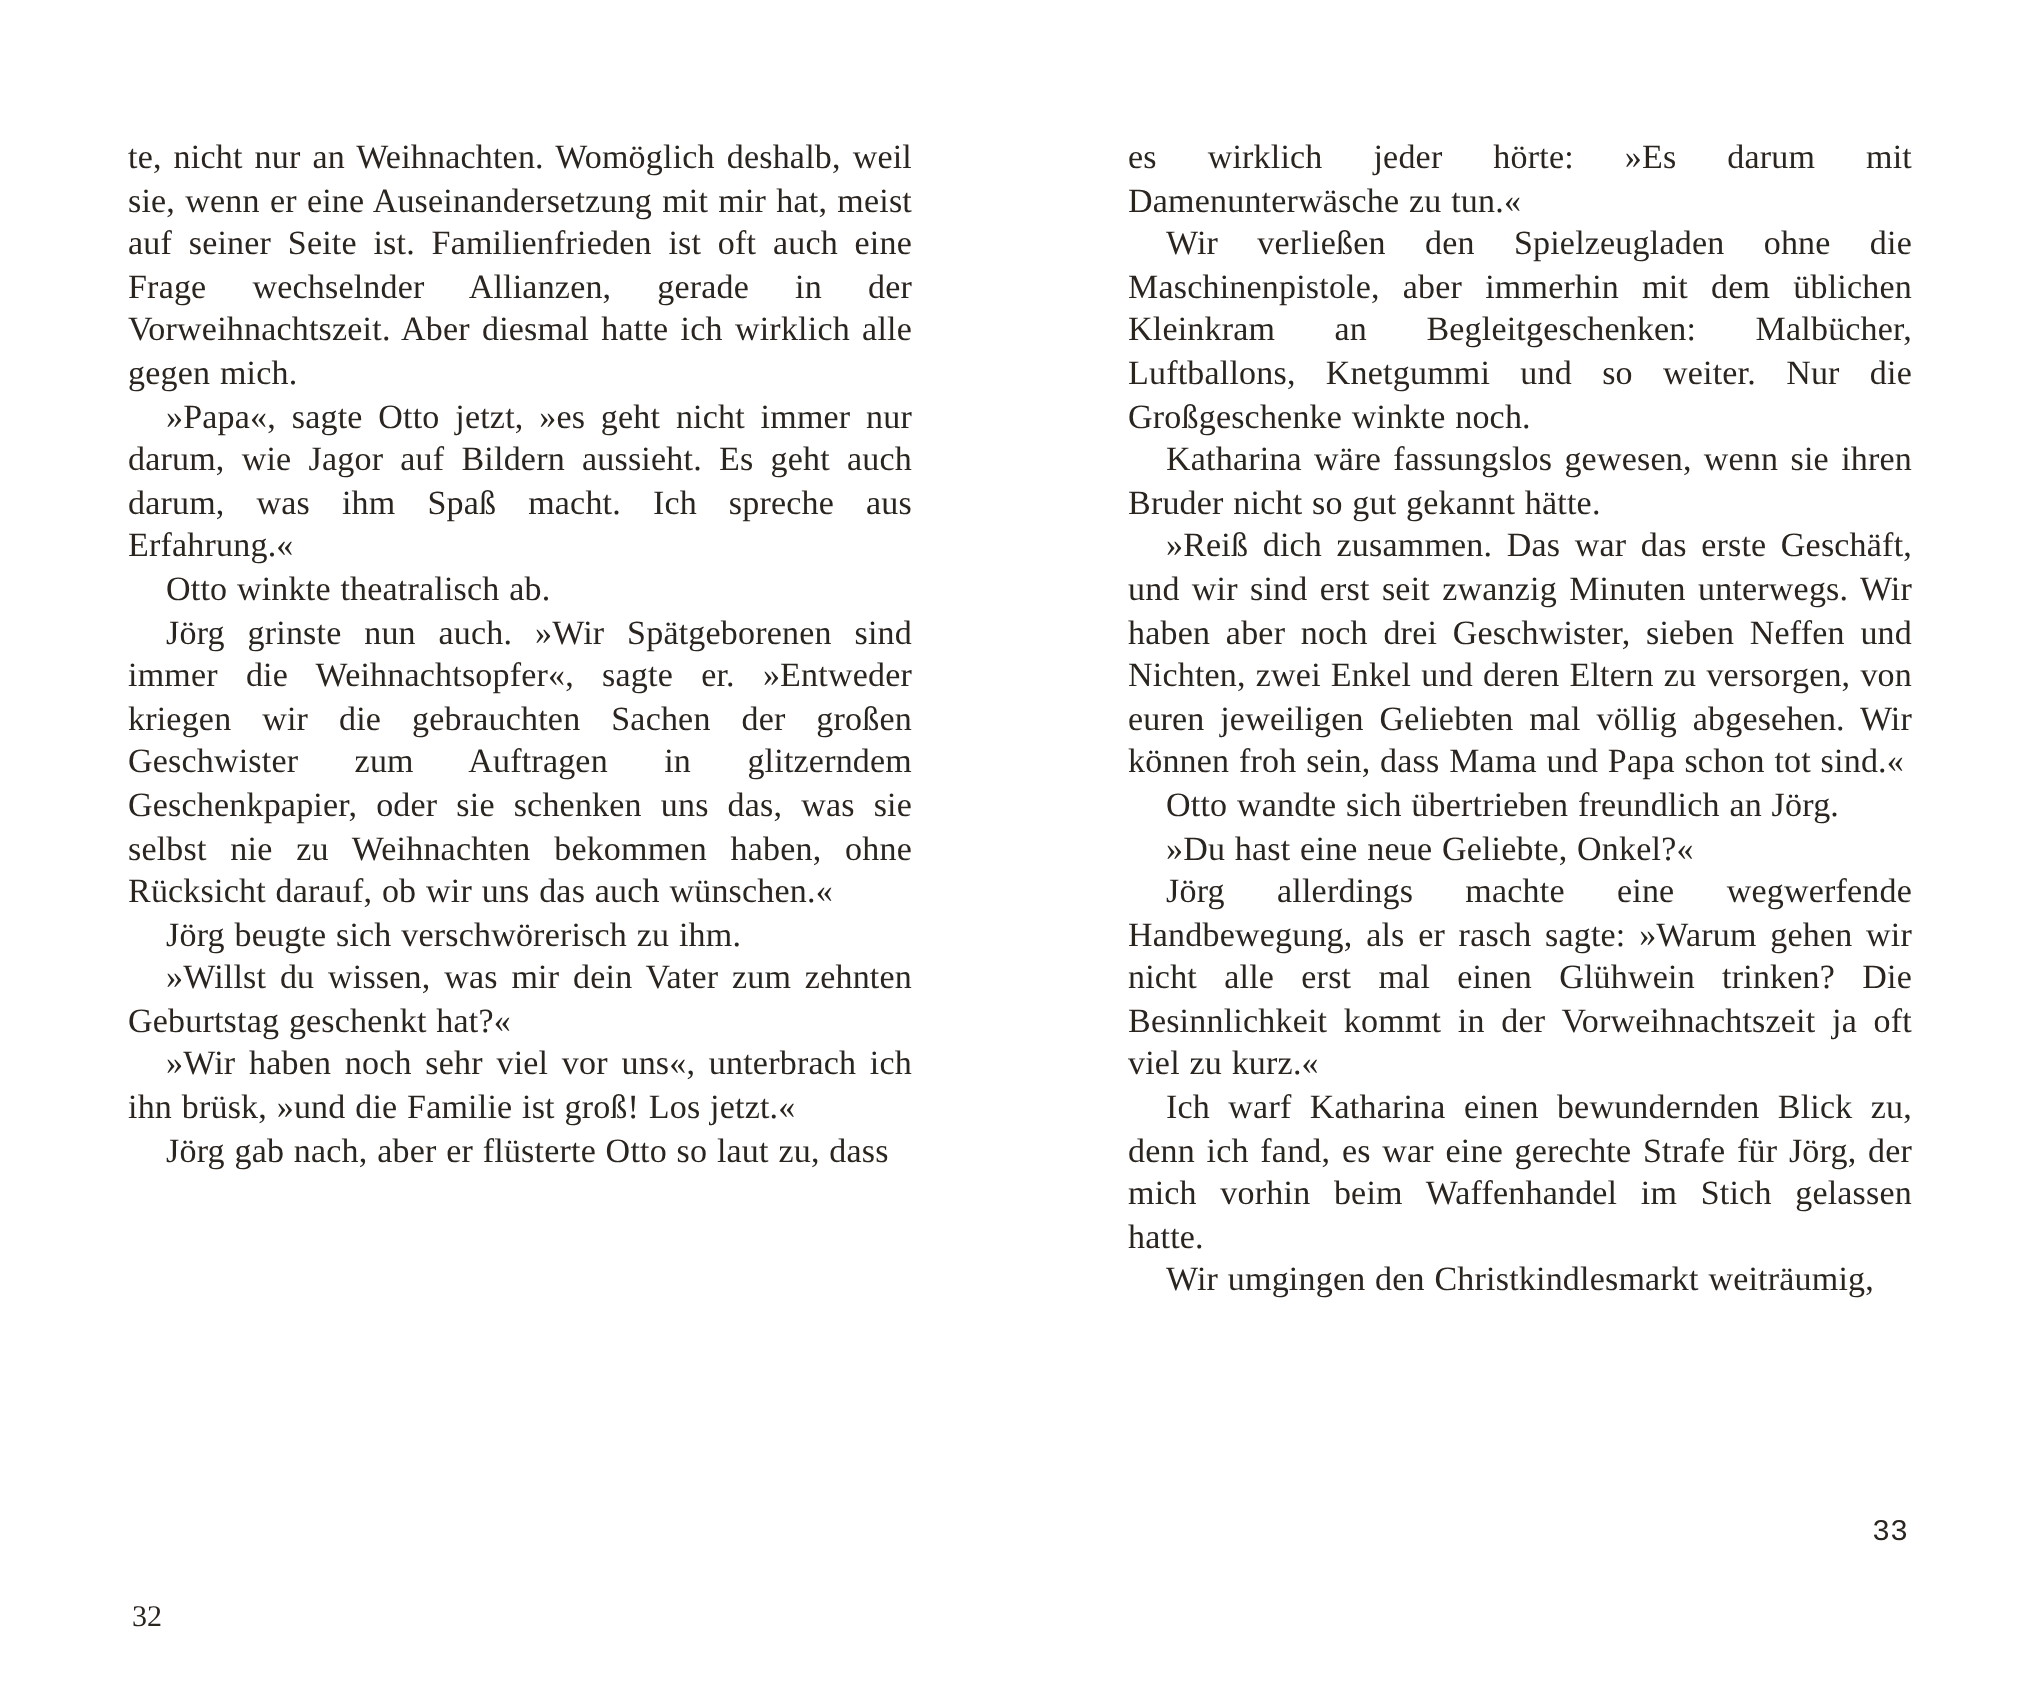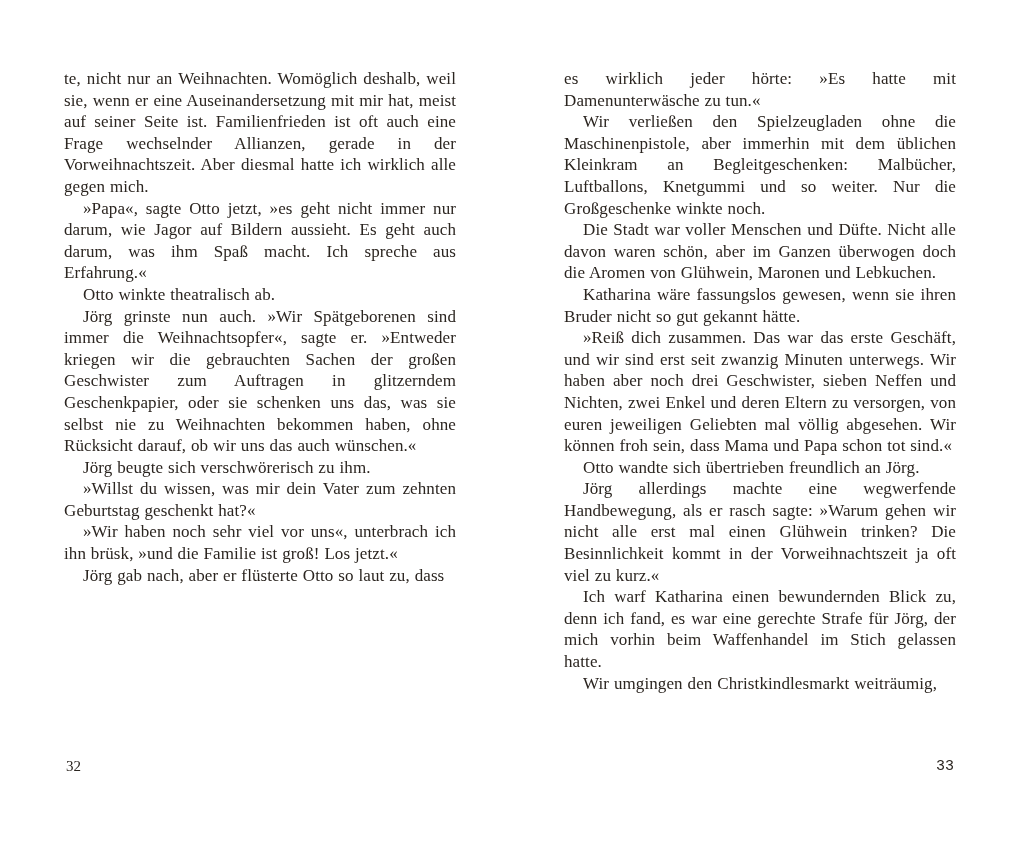--- a/index.html
+++ b/index.html
@@ -48,21 +48,21 @@
   .para.indent {
     text-indent: 19px;
   }
 
   .folio {
     position: absolute;
     top: 758px;
     font-size: 15px;
     color: #2b2520;
   }
-  .folio-left  { left: 2px; }
+  .folio-left  { left: 2px; margin-top: 43px; }
   .folio-right { right: 2px; font-family: Liberation Mono, monospace; }
 </style>
 </head>
 <body>
 
 <div class="spread">
 
   <section class="page page-left">
     <div class="text-block">
         <p class="para">te, nicht nur an Weihnachten. Womöglich deshalb, weil sie, wenn er eine Auseinandersetzung mit mir hat, meist auf seiner Seite ist. Familienfrieden ist oft auch eine Frage wechselnder Allianzen, gerade in der Vorweihnachtszeit. Aber diesmal hatte ich wirklich alle gegen mich.</p>
@@ -72,26 +72,26 @@
         <p class="para indent">Jörg beugte sich verschwörerisch zu ihm.</p>
         <p class="para indent">»Willst du wissen, was mir dein Vater zum zehnten Geburtstag geschenkt hat?«</p>
         <p class="para indent">»Wir haben noch sehr viel vor uns«, unterbrach ich ihn brüsk, »und die Familie ist groß! Los jetzt.«</p>
         <p class="para indent">Jörg gab nach, aber er flüsterte Otto so laut zu, dass</p>
       </div>
     <div class="folio folio-left">32</div>
   </section>
 
   <section class="page page-right">
     <div class="text-block">
-        <p class="para">es wirklich jeder hörte: »Es hatte mit Damenunterwäsche zu tun.«</p>
+        <p class="para">es wirklich jeder hörte: »Es darum mit Damenunterwäsche zu tun.«</p>
         <p class="para indent">Wir verließen den Spielzeugladen ohne die Maschinenpistole, aber immerhin mit dem üblichen Kleinkram an Begleitgeschenken: Malbücher, Luftballons, Knetgummi und so weiter. Nur die Großgeschenke winkte noch.</p>
-        <p class="para indent">Die Stadt war voller Menschen und Düfte. Nicht alle davon waren schön, aber im Ganzen überwogen doch die Aromen von Glühwein, Maronen und Lebkuchen.</p>
         <p class="para indent">Katharina wäre fassungslos gewesen, wenn sie ihren Bruder nicht so gut gekannt hätte.</p>
         <p class="para indent">»Reiß dich zusammen. Das war das erste Geschäft, und wir sind erst seit zwanzig Minuten unterwegs. Wir haben aber noch drei Geschwister, sieben Neffen und Nichten, zwei Enkel und deren Eltern zu versorgen, von euren jeweiligen Geliebten mal völlig abgesehen. Wir können froh sein, dass Mama und Papa schon tot sind.«</p>
         <p class="para indent">Otto wandte sich übertrieben freundlich an Jörg.</p>
+        <p class="para indent">»Du hast eine neue Geliebte, Onkel?«</p>
         <p class="para indent">Jörg allerdings machte eine wegwerfende Handbewegung, als er rasch sagte: »Warum gehen wir nicht alle erst mal einen Glühwein trinken? Die Besinnlichkeit kommt in der Vorweihnachtszeit ja oft viel zu kurz.«</p>
         <p class="para indent">Ich warf Katharina einen bewundernden Blick zu, denn ich fand, es war eine gerechte Strafe für Jörg, der mich vorhin beim Waffenhandel im Stich gelassen hatte.</p>
         <p class="para indent">Wir umgingen den Christkindlesmarkt weiträumig,</p>
       </div>
     <div class="folio folio-right">33</div>
   </section>
 
 </div>
 
 </body></html>

